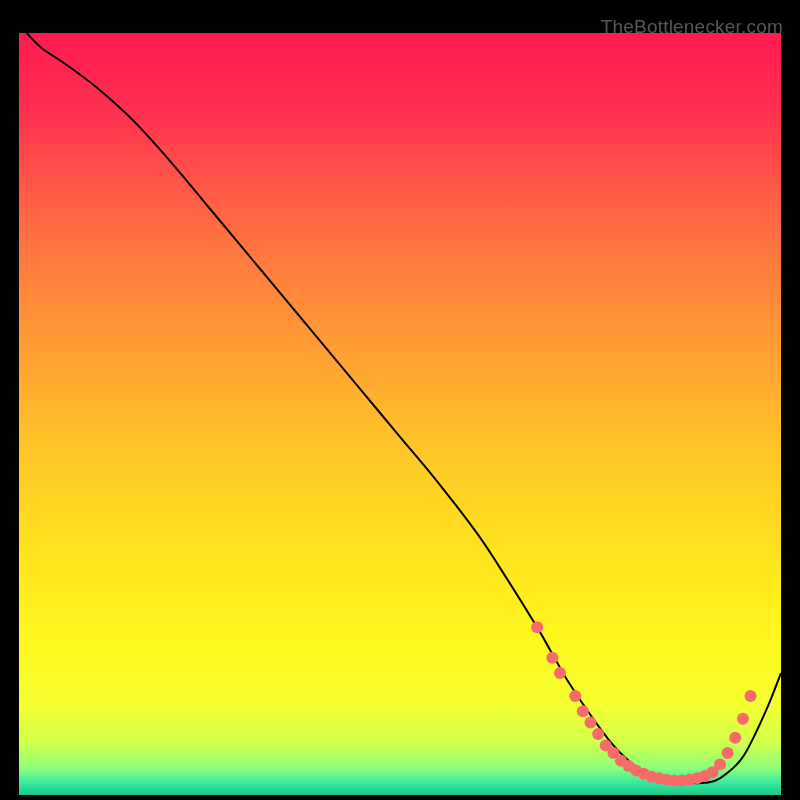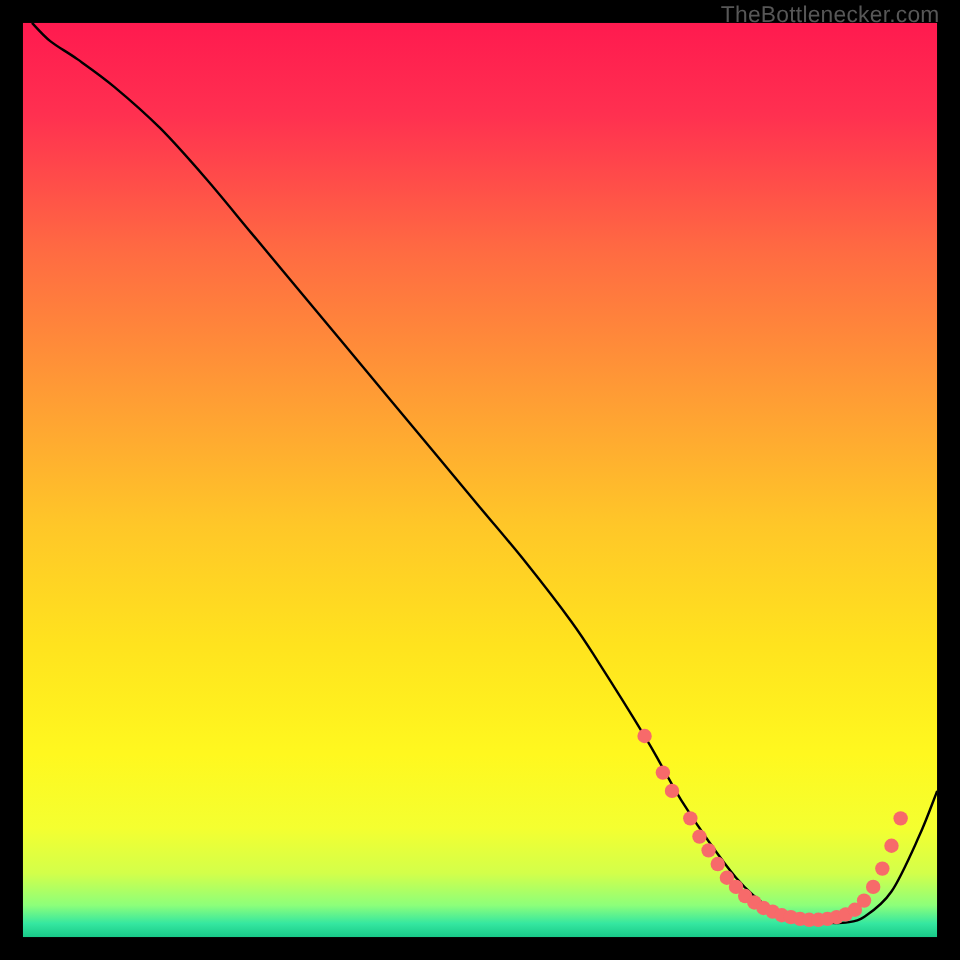--- a/index.html
+++ b/index.html
@@ -6,21 +6,21 @@
     margin: 0;
     padding: 0;
     width: 800px;
     height: 800px;
     background: #000;
     overflow: hidden;
   }
   .frame {
     position: absolute;
     left: 19px;
-    top: 19px;
+    top: 33px;
     width: 762px;
     height: 580px;
     background: #000;
   }
   .plot-wrap {
     position: relative;
     width: 762px;
     height: 762px;
   }
   .watermark {

